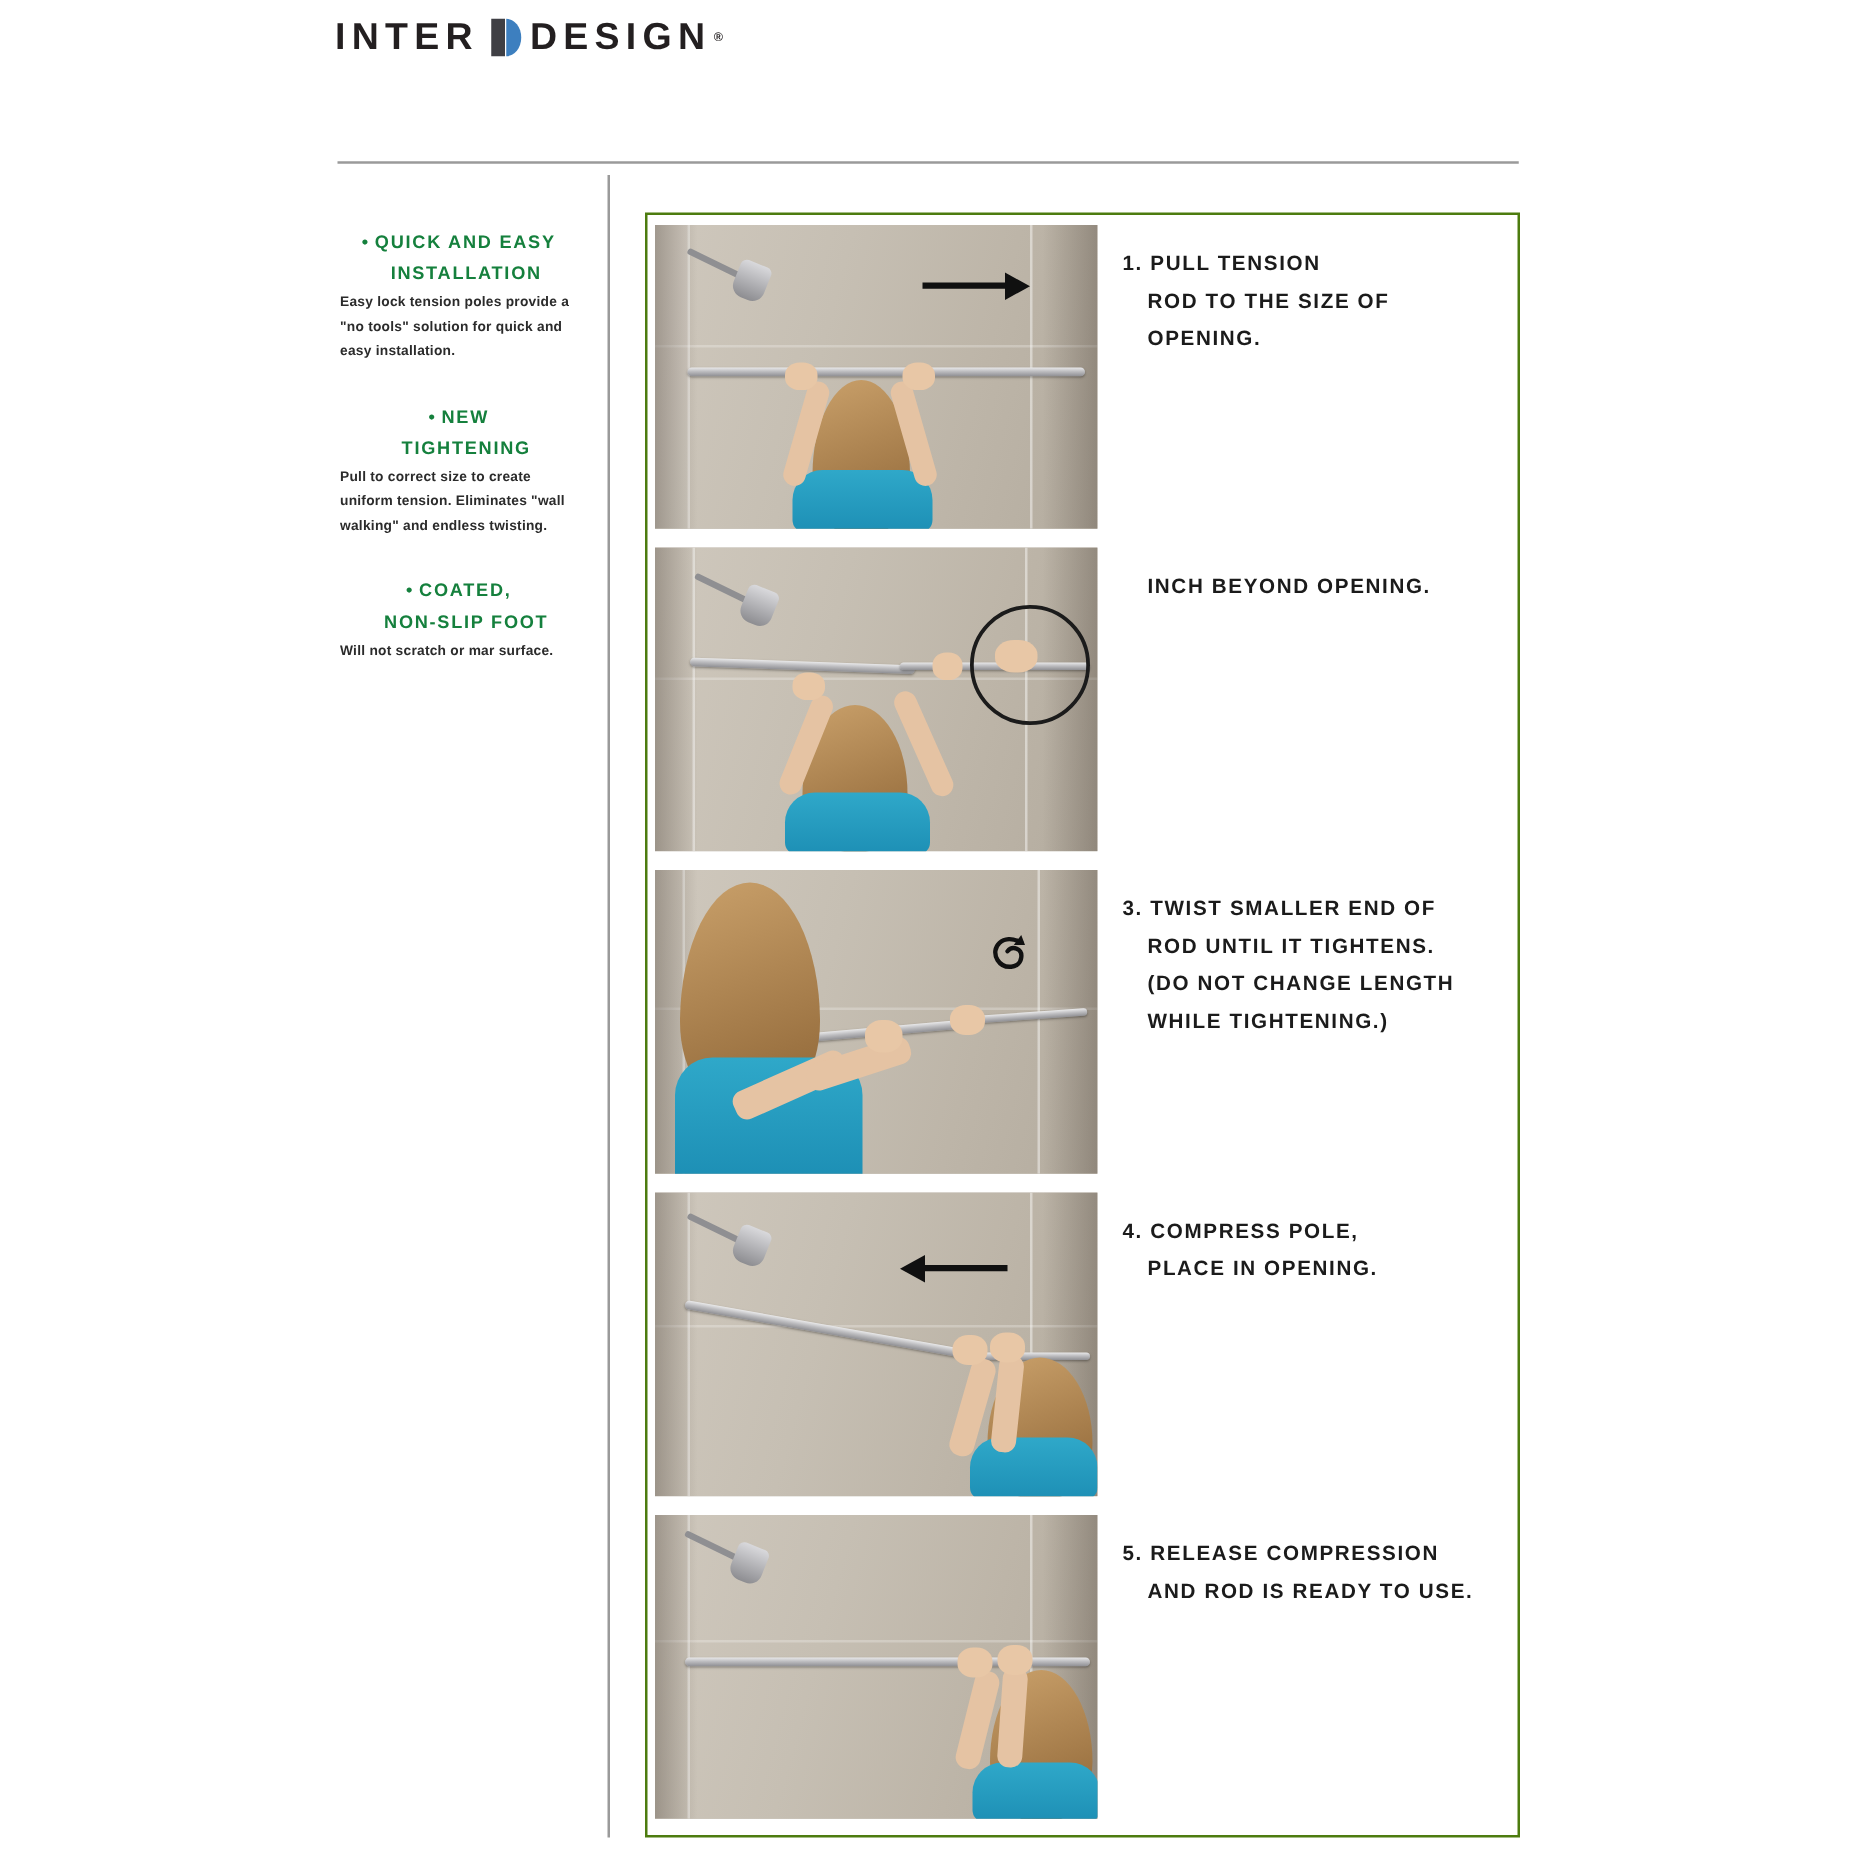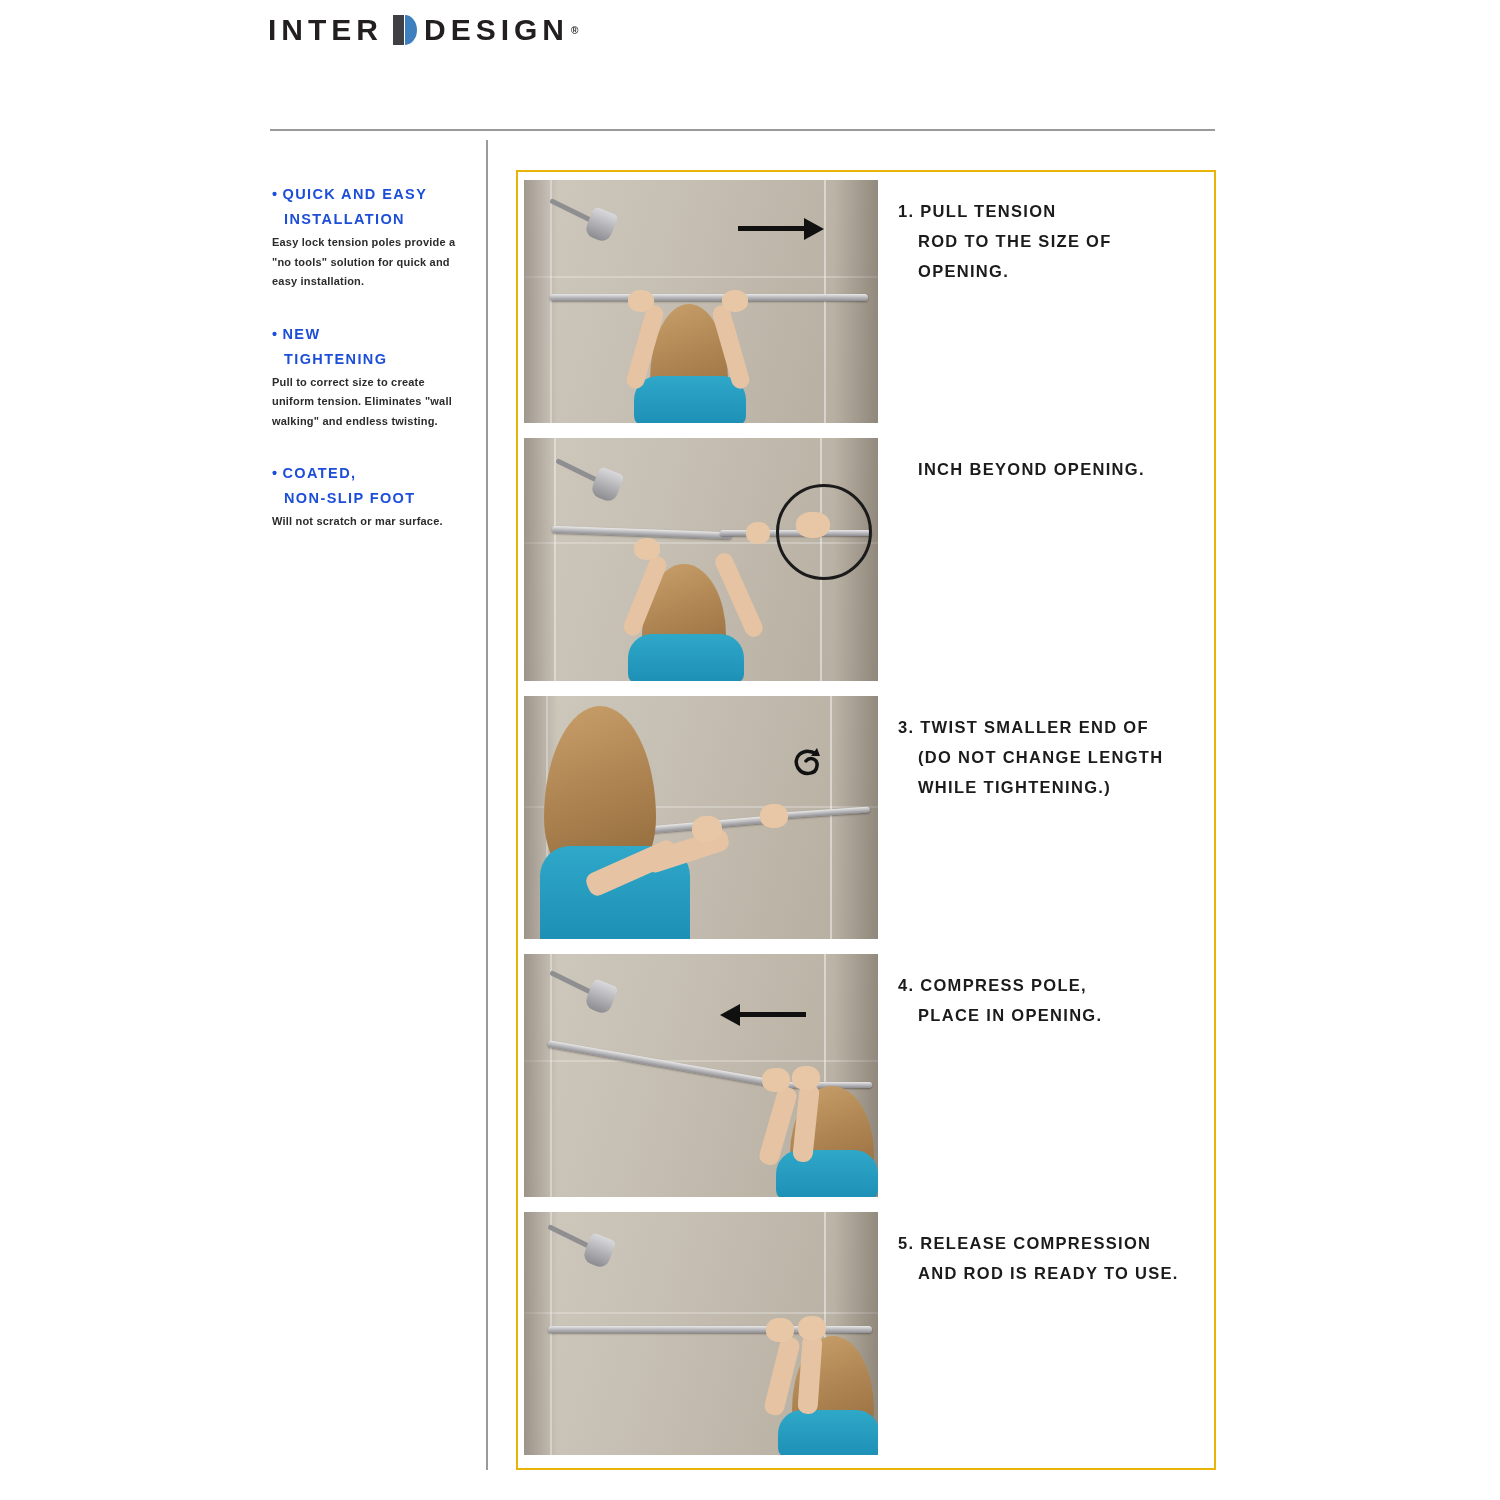--- a/index.html
+++ b/index.html
@@ -106,21 +106,22 @@
     width: 190px;
   }
   .feature {
     margin-bottom: 30px;
   }
   .feature-head {
     font-size: 14.5px;
     font-weight: bold;
     letter-spacing: 1.4px;
     line-height: 25px;
-    color: #1d4ed8;
+    color: #15803d;
+    text-align: center;
   }
   .feature-head .bullet {
     margin-right: 4px;
   }
   .feature-head .l2 {
     display: block;
     padding-left: 12px;
   }
   .feature-body {
     font-size: 11px;
@@ -132,21 +133,21 @@
     filter: blur(0.35px);
   }
 
   
   .panel {
     position: absolute;
     left: 516px;
     top: 170px;
     width: 700px;
     height: 1300px;
-    border: 2px solid #eab308;
+    border: 2px solid #4d7c0f;
     box-sizing: border-box;
     background: #fff;
   }
 
   .step {
     position: absolute;
     left: 6px;
     width: 690px;
   }
   .step-photo {
@@ -438,20 +439,21 @@
           </div>
 
           <svg class="twist-icon" style="left:262px; top:48px;" viewBox="0 0 42 42">
             <path d="M31 10 C16 2, 6 14, 12 24 C17 32, 30 31, 31 22 C32 15, 24 12, 20 17" fill="none" stroke="#111" stroke-width="3.5" stroke-linecap="round"></path>
             <path d="M31 4 L34 12 L25 12 Z" fill="#111"></path>
           </svg>
         </div>
       </div>
       <div class="step-text">
         <span class="ln">3. TWIST SMALLER END OF</span>
+        <span class="ln ind">ROD UNTIL IT TIGHTENS.</span>
         <span class="ln ind">(DO NOT CHANGE LENGTH</span>
         <span class="ln ind">WHILE TIGHTENING.)</span>
       </div>
     </div>
 
     <div class="step" style="top:782px; height:248px;">
       <div class="step-photo">
         <div class="scene">
           <div class="wall-seam" style="left:26px;"></div>
           <div class="wall-seam" style="left:300px;"></div>

